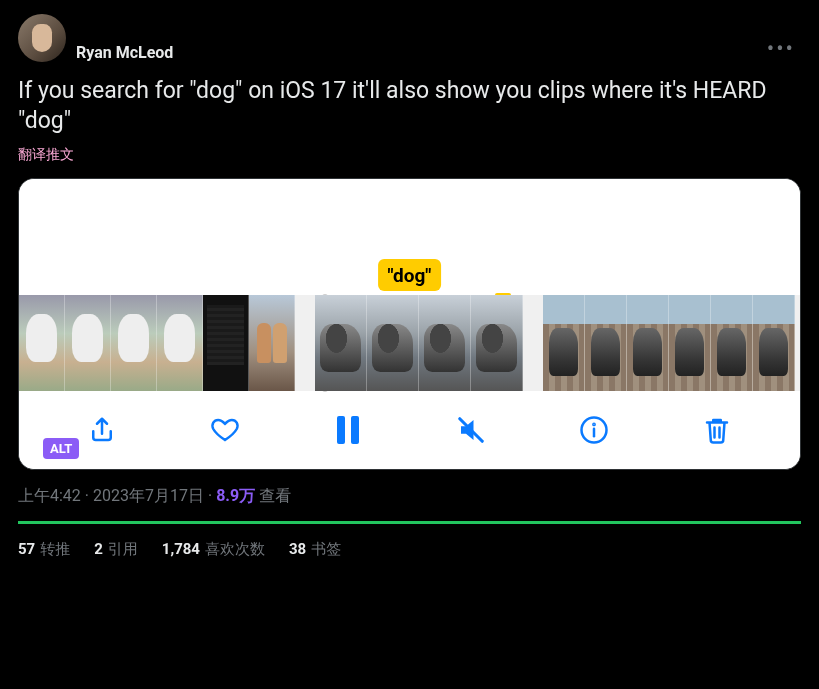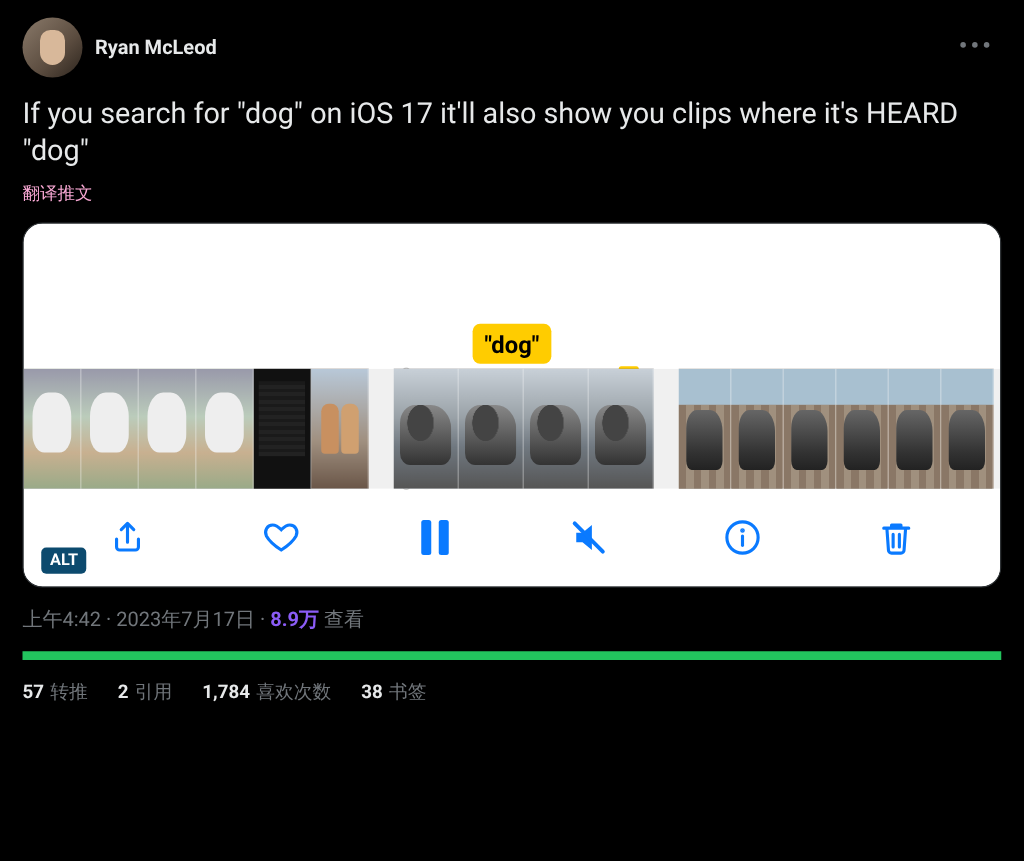--- a/index.html
+++ b/index.html
@@ -9,21 +9,21 @@
     height: 689px;
     font-family: -apple-system, BlinkMacSystemFont, "Segoe UI", Roboto, Helvetica, Arial, sans-serif;
     color: #e7e9ea;
     overflow: hidden;
   }
   .tweet {
     padding: 14px 18px 0 18px;
   }
   .header {
     display: flex;
-    align-items: center;
+    align-items: flex-end;
   }
   .avatar {
     width: 48px; height: 48px;
     border-radius: 50%;
     background: linear-gradient(135deg, #8a7a6a 0%, #5b4c3f 60%, #2c241d 100%);
     flex-shrink: 0;
     margin-right: 10px;
     overflow: hidden;
     position: relative;
   }
@@ -160,44 +160,44 @@
     display: flex;
     align-items: center;
     justify-content: center;
     width: 40px; height: 40px;
   }
   .tool-btn svg { width: 30px; height: 30px; stroke: #0a7aff; fill: none; stroke-width: 2; }
   .pause-icon { display:flex; gap:6px; }
   .pause-icon span { width:8px; height:28px; background:#0a7aff; border-radius:2px; display:block; }
   .alt-badge {
     position: absolute;
-    left: 14px;
+    left: 24px;
     bottom: 10px;
-    background: #0c4a6e;
+    background: #8b5cf6;
     color: #fff;
     font-weight: 700;
     font-size: 13px;
     padding: 3px 7px;
     border-radius: 4px;
   }
   .meta-row {
     color: #71767b;
     font-size: 16px;
     margin-top: 16px;
     padding-bottom: 14px;
   }
   .meta-row .sep { margin: 0 4px; }
   .meta-row .views-count { color: #8b5cf6; font-weight: 700; }
   .stats-row {
     display: flex;
     gap: 24px;
     color: #71767b;
     font-size: 15px;
     padding: 16px 0 0 0;
-    border-top: 7px solid #22c55e;
+    border-top: 3px solid #22c55e;
   }
   .stat { display: flex; gap: 5px; }
   .stat .num { color: #e7e9ea; font-weight: 700; }
 </style>
 </head>
 <body>
 
 <div class="tweet">
 
   <div class="header">

